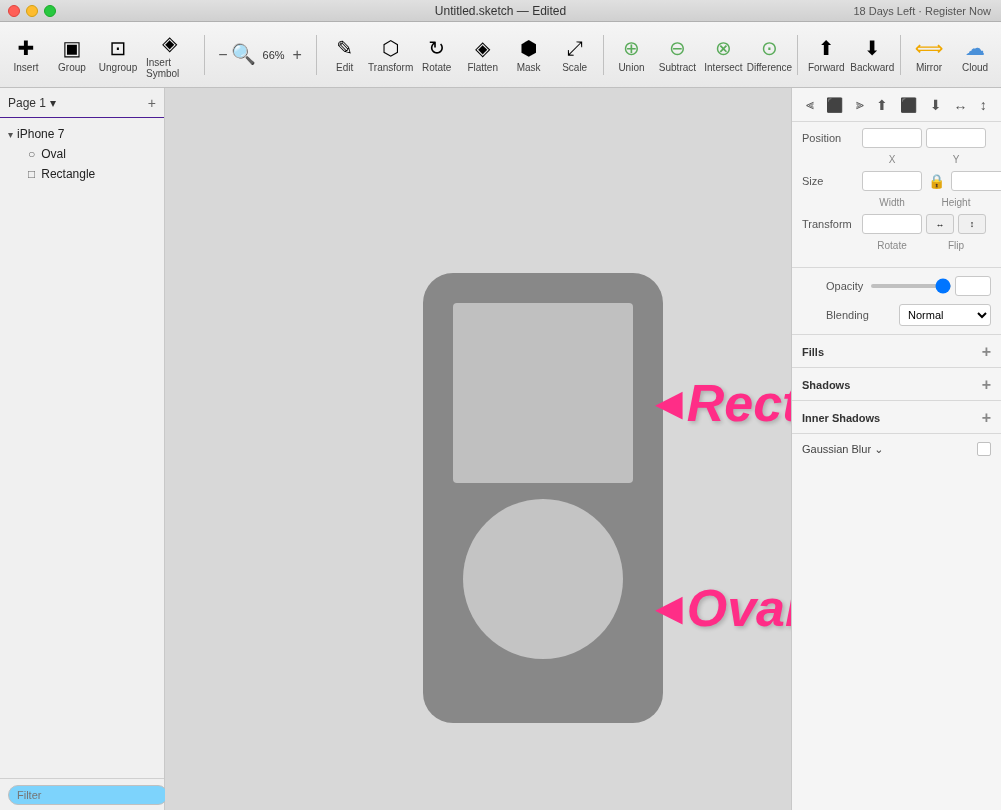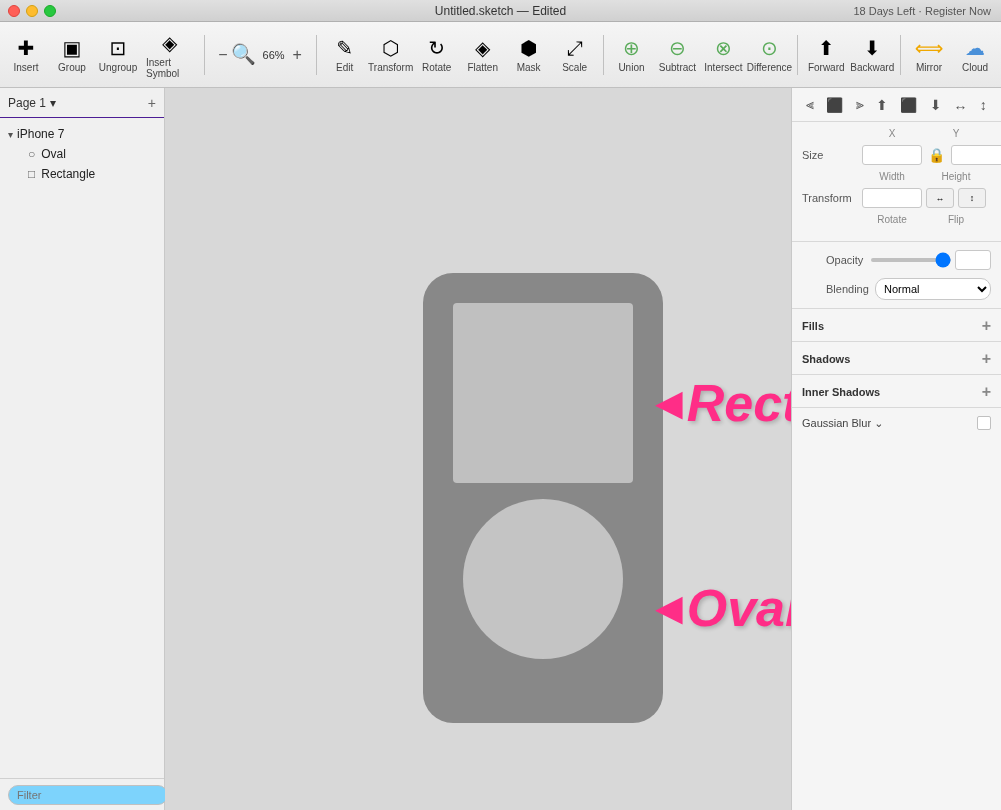--- a/index.html
+++ b/index.html
@@ -103,21 +103,21 @@
     .panel-input { height: 20px; background: white; border: 1px solid #c8c8c8; border-radius: 3px; font-size: 11px; padding: 0 4px; }
     .panel-input-sm { width: 60px; }
     .panel-sub-label { font-size: 10px; color: #888; text-align: center; }
     .lock-icon { font-size: 14px; color: #888; margin: 0 4px; }
 
     .panel-divider { height: 1px; background: #d8d8d8; margin: 4px 0; }
 
     .panel-field-row { display: flex; align-items: center; justify-content: space-between; padding: 4px 10px; margin-left: 24px; }
     .panel-field-label { font-size: 11px; color: #555; }
     .panel-field-value { display: flex; align-items: center; gap: 4px; }
-    .panel-select { height: 22px; background: white; border: 1px solid #c8c8c8; border-radius: 10px; font-size: 11px; padding: 0 4px; width: 116px; }
+    .panel-select { height: 22px; background: white; border: 1px solid #c8c8c8; border-radius: 3px; font-size: 11px; padding: 0 4px; width: 92px; }
     .opacity-slider { width: 80px; height: 4px; appearance: none; background: #c0c0c0; border-radius: 2px; }
     .opacity-input { width: 36px; height: 20px; background: white; border: 1px solid #c8c8c8; border-radius: 3px; font-size: 11px; text-align: center; }
 
     .panel-section-title { font-size: 11px; color: #333; font-weight: 600; padding: 4px 10px 2px; display: flex; align-items: center; justify-content: space-between; }
     .section-add-btn { font-size: 16px; color: #888; cursor: pointer; }
     .panel-section-name { font-size: 11px; color: #444; }
     .panel-section-check { width: 14px; height: 14px; border-radius: 2px; border: 1px solid #c0c0c0; background: white; cursor: pointer; }
     .gaussian-row { display: flex; align-items: center; justify-content: space-between; padding: 4px 10px; }
 
     
@@ -285,20 +285,27 @@
       <span class="align-btn">⬛</span>
       <span class="align-btn">⫸</span>
       <span class="align-btn">⬆</span>
       <span class="align-btn">⬛</span>
       <span class="align-btn">⬇</span>
       <span class="align-btn">↔</span>
       <span class="align-btn">↕</span>
     </div>
 
     <div class="panel-section">
+      <div class="panel-row">
+        <span class="panel-label">Position</span>
+        <div style="display:flex;gap:4px;">
+          <input class="panel-input panel-input-sm" type="text" style="">
+          <input class="panel-input panel-input-sm" type="text" style="">
+        </div>
+      </div>
       <div style="display:flex;gap:4px;margin-left:60px;margin-bottom:6px;">
         <span class="panel-sub-label" style="width:60px;">X</span>
         <span class="panel-sub-label" style="width:60px;">Y</span>
       </div>
 
       <div class="panel-row">
         <span class="panel-label">Size</span>
         <div style="display:flex;align-items:center;gap:2px;">
           <input class="panel-input panel-input-sm" type="text" style="">
           <span class="lock-icon">🔒</span>

